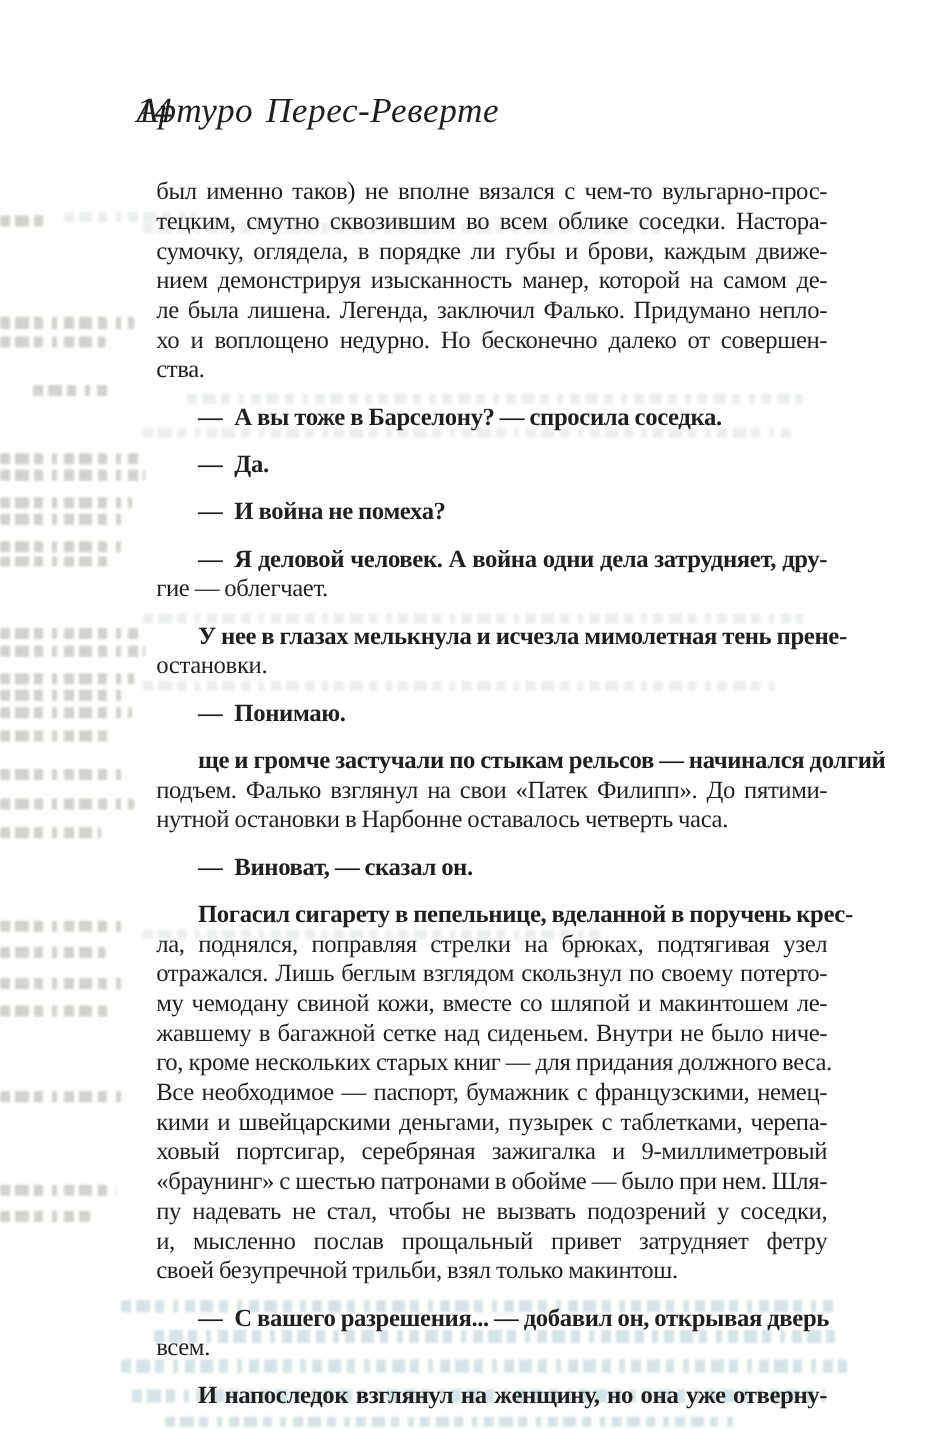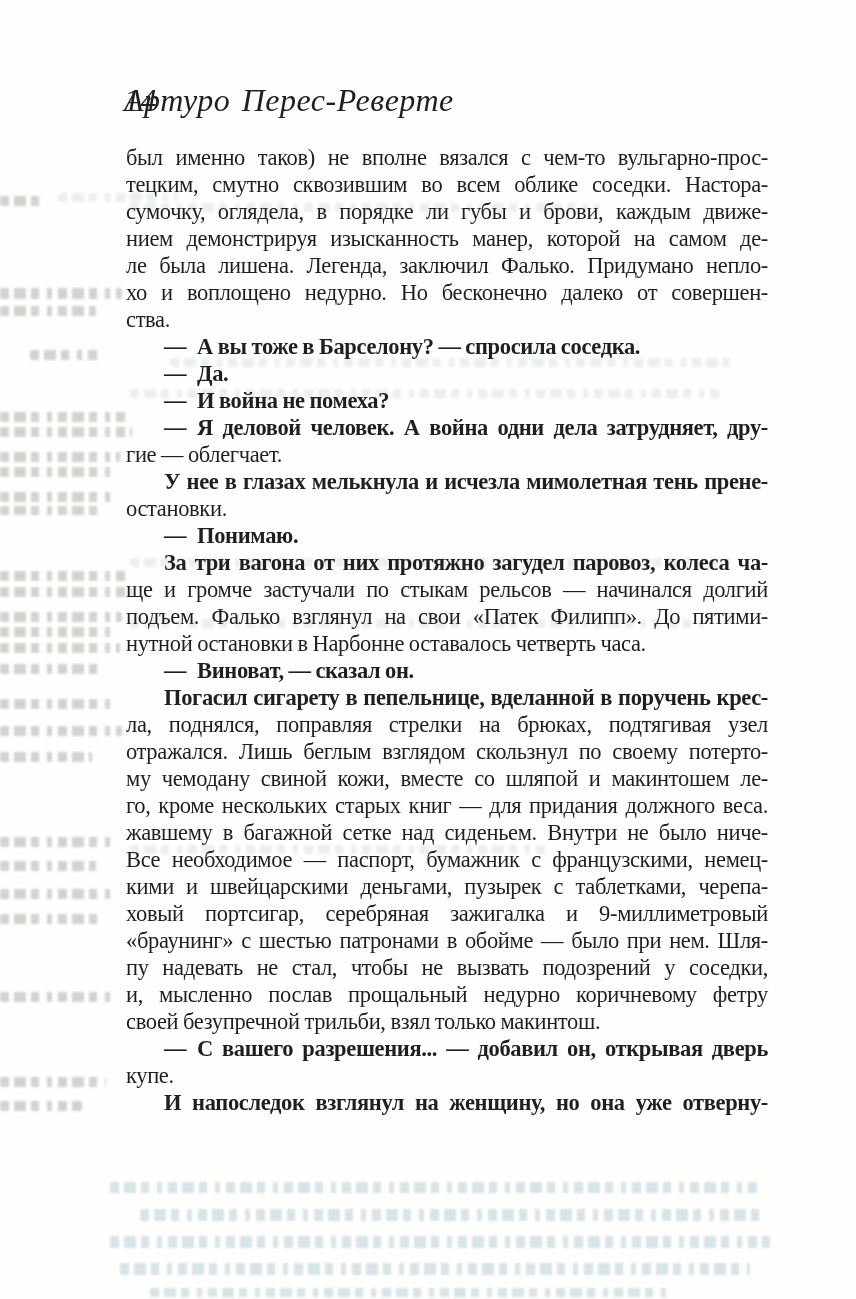--- a/index.html
+++ b/index.html
@@ -45,21 +45,21 @@
   .text {
     position: absolute;
     top: 144px;
     left: 126px;
     width: 642px;
     font-size: 22.5px;
     line-height: 27px;
     letter-spacing: -0.35px;
     word-spacing: -0.5px;
   }
-  .para { margin: 0; padding: 0; }
+  .para { margin: 16px; padding: 0; }
   .line {
     height: 27px;
     white-space: nowrap;
     text-align: justify;
     text-align-last: justify;
   }
   .line.last {
     text-align: justify;
     text-align-last: left;
   }
@@ -155,45 +155,44 @@
         <div class="line last">гие — облегчает.</div>
       </div>
       <div class="para indent">
         <div class="line">У нее в глазах мелькнула и исчезла мимолетная тень прене-</div>
         <div class="line last">остановки.</div>
       </div>
       <div class="para indent">
         <div class="line last">— Понимаю.</div>
       </div>
       <div class="para indent">
-        <div class="line">За три вагона от них протяжно загудел паровоз, колеса ча-</div>
         <div class="line">ще и громче застучали по стыкам рельсов — начинался долгий</div>
         <div class="line">подъем. Фалько взглянул на свои «Патек Филипп». До пятими-</div>
         <div class="line last">нутной остановки в Нарбонне оставалось четверть часа.</div>
       </div>
       <div class="para indent">
         <div class="line last">— Виноват, — сказал он.</div>
       </div>
       <div class="para indent">
         <div class="line">Погасил сигарету в пепельнице, вделанной в поручень крес-</div>
         <div class="line">ла, поднялся, поправляя стрелки на брюках, подтягивая узел</div>
         <div class="line">отражался. Лишь беглым взглядом скользнул по своему потерто-</div>
         <div class="line">му чемодану свиной кожи, вместе со шляпой и макинтошем ле-</div>
+        <div class="line">жавшему в багажной сетке над сиденьем. Внутри не было ниче-</div>
         <div class="line">го, кроме нескольких старых книг — для придания должного веса.</div>
-        <div class="line">жавшему в багажной сетке над сиденьем. Внутри не было ниче-</div>
         <div class="line">Все необходимое — паспорт, бумажник с французскими, немец-</div>
         <div class="line">кими и швейцарскими деньгами, пузырек с таблетками, черепа-</div>
         <div class="line">ховый портсигар, серебряная зажигалка и 9-миллиметровый</div>
         <div class="line">«браунинг» с шестью патронами в обойме — было при нем. Шля-</div>
         <div class="line">пу надевать не стал, чтобы не вызвать подозрений у соседки,</div>
-        <div class="line">и, мысленно послав прощальный недурно коричневому фетру</div>
+        <div class="line">и, мысленно послав прощальный привет затрудняет фетру</div>
         <div class="line last">своей безупречной трильби, взял только макинтош.</div>
       </div>
       <div class="para indent">
         <div class="line">— С вашего разрешения... — добавил он, открывая дверь</div>
-        <div class="line last">купе.</div>
+        <div class="line last">всем.</div>
       </div>
       <div class="para indent">
         <div class="line">И напоследок взглянул на женщину, но она уже отверну-</div>
       </div>
     </main>
 
 </div>
 
 </body></html>

